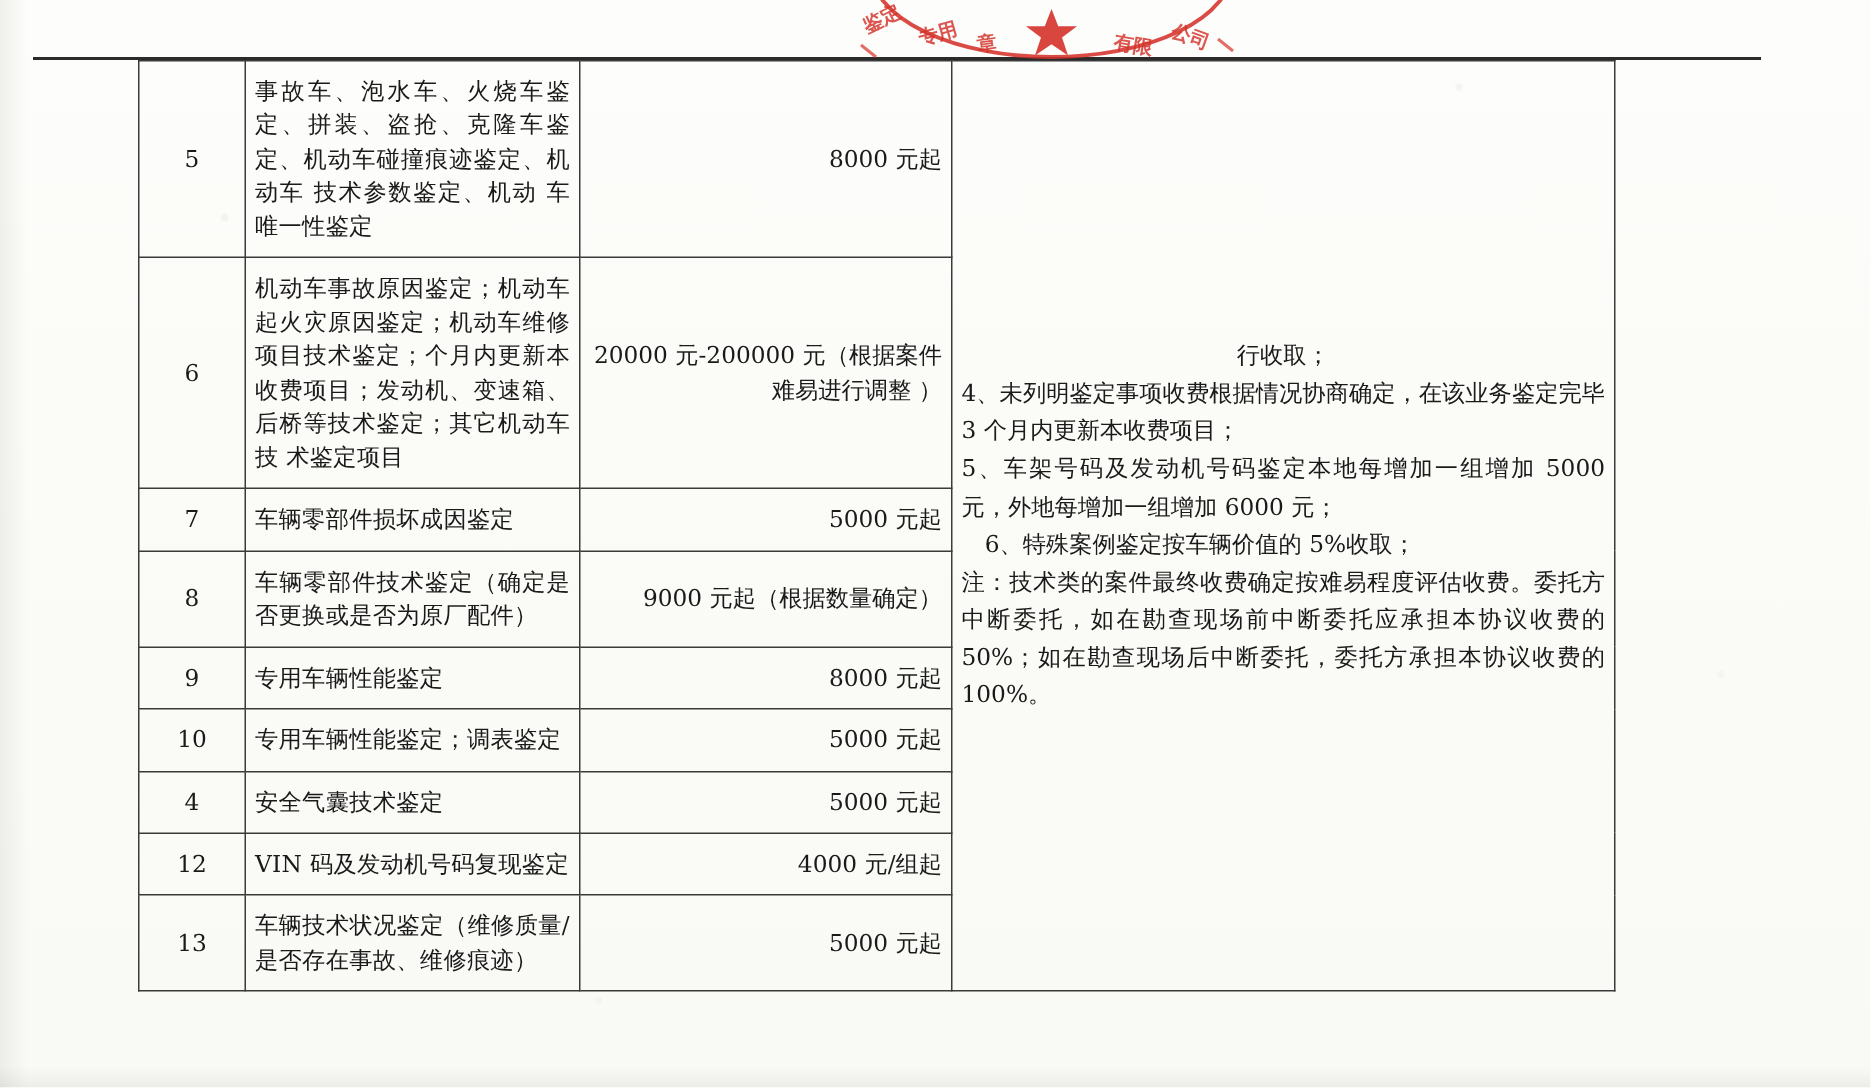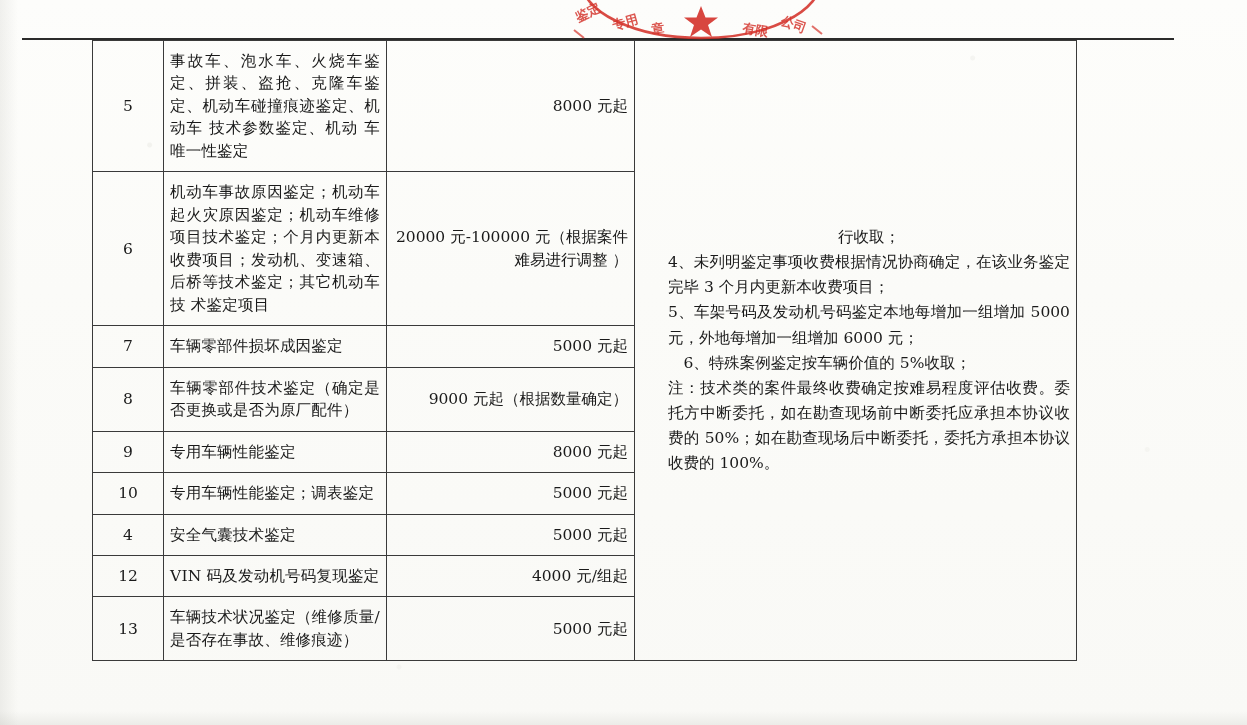--- a/index.html
+++ b/index.html
@@ -89,21 +89,21 @@
   }
   .note-cell {
     padding: 6px 10px 10px 10px;
   }
   .note-block {
     font-size: 15.5px;
     line-height: 1.62;
     text-align: justify;
     text-justify: inter-ideograph;
   }
-  .note-line { display: block; margin-left: 27px; }
+  .note-line { display: block; }
   .note-line.center { text-align: center; }
   .note-line.indent { text-indent: 1em; }
 
   
   .page-edge-left {
     position: absolute;
     left: 0; top: 0;
     width: 18px; height: 725px;
     background: linear-gradient(90deg, rgba(120,120,110,0.10), rgba(255,255,255,0));
   }
@@ -165,21 +165,21 @@
           <span class="note-line">注：技术类的案件最终收费确定按难易程度评估收费。委托方中断委托，如在勘查现场前中断委托应承担本协议收费的 50%；如在勘查现场后中断委托，委托方承担本协议收费的 100%。</span>
         </div>
       </td>
     </tr>
     <tr>
       <td class="col-no"><span>6</span></td>
       <td class="col-item">
           <span class="item-text">机动车事故原因鉴定；机动车起火灾原因鉴定；机动车维修项目技术鉴定；个月内更新本收费项目；发动机、变速箱、后桥等技术鉴定；其它机动车技 术鉴定项目</span>
         </td>
       <td class="col-fee">
-          <span class="fee-text">20000 元-100000 元（根据案件难易进行调整 ）</span>
+          <span class="fee-text">20000 元-200000 元（根据案件难易进行调整 ）</span>
         </td>
     </tr>
     <tr>
       <td class="col-no"><span>7</span></td>
       <td class="col-item">
           <span class="item-text">车辆零部件损坏成因鉴定</span>
         </td>
       <td class="col-fee">
           <span class="fee-text">5000 元起</span>
         </td>

